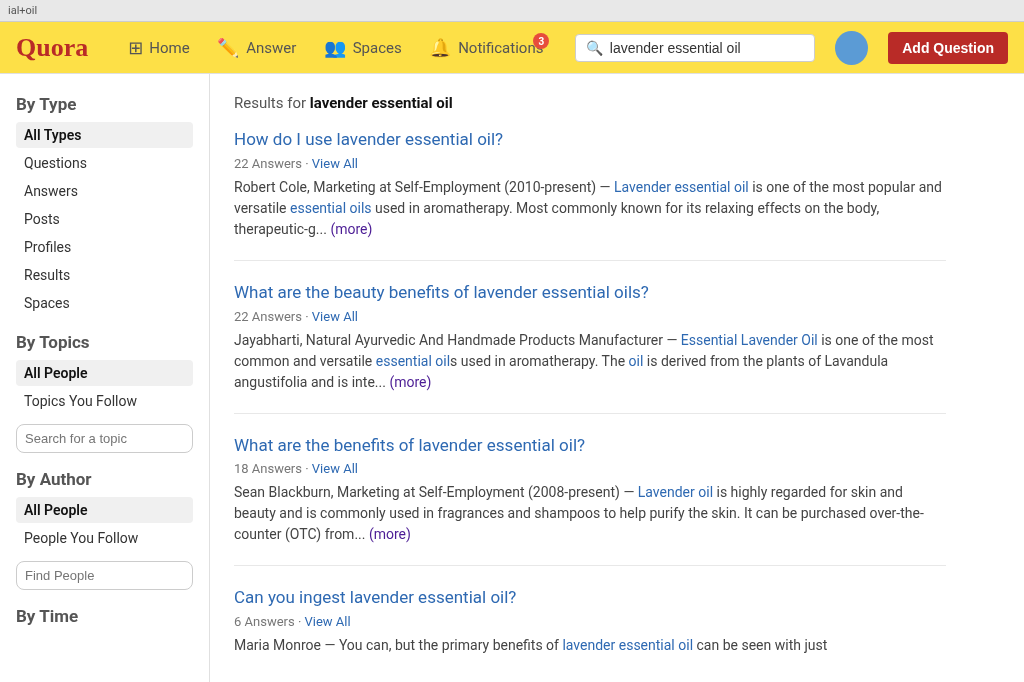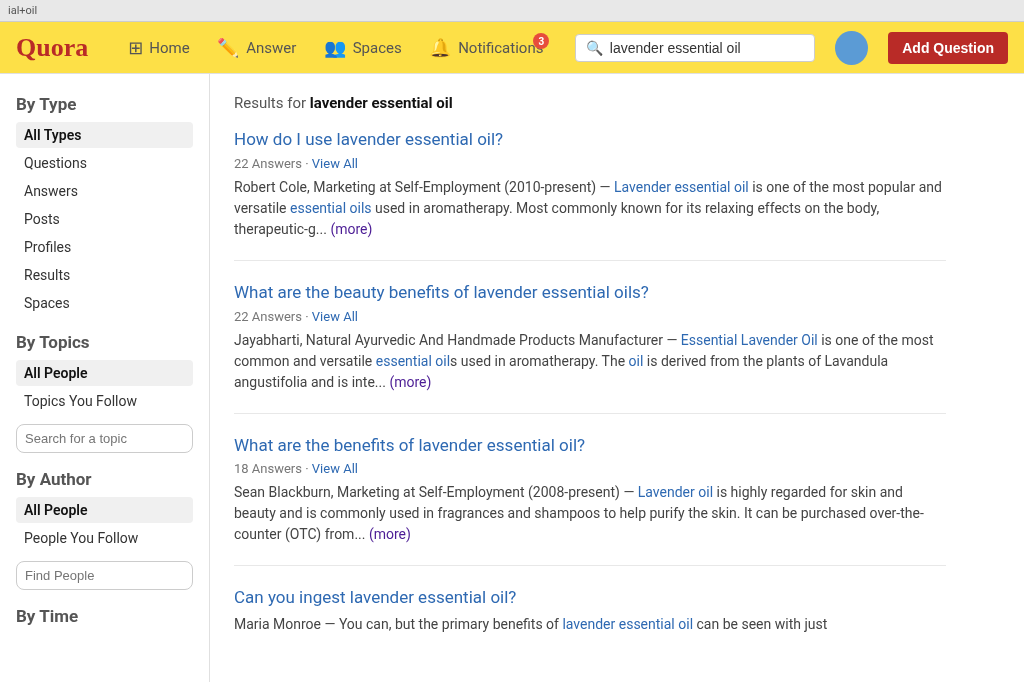--- a/index.html
+++ b/index.html
@@ -330,19 +330,20 @@
           <div class="result-meta">22 Answers · <a>View All</a></div>
           <div class="result-snippet">Jayabharti, Natural Ayurvedic And Handmade Products Manufacturer — <a class="highlight">Essential Lavender Oil</a> is one of the most common and versatile <a class="highlight">essential </a><a class="highlight">oil</a>s used in aromatherapy. The <a class="highlight">oil</a> is derived from the plants of Lavandula angustifolia and is inte... <a class="more-link">(more)</a></div>
         </div>
         <div class="result-item">
           <a class="result-title">What are the benefits of lavender essential oil?</a>
           <div class="result-meta">18 Answers · <a>View All</a></div>
           <div class="result-snippet">Sean Blackburn, Marketing at Self-Employment (2008-present) — <a class="highlight">Lavender oil</a> is highly regarded for skin and beauty and is commonly used in fragrances and shampoos to help purify the skin. It can be purchased over-the-counter (OTC) from... <a class="more-link">(more)</a></div>
         </div>
         <div class="result-item">
           <a class="result-title">Can you ingest lavender essential oil?</a>
+          <div class="result-meta">6 Answers · <a>View All</a></div>
           <div class="result-snippet">Maria Monroe — 
 You can, but the primary benefits of <a class="highlight">lavender essential oil</a> can be seen with just</div>
         </div>
       </div>
   </main>
 
 </div>
 
 </body></html>

